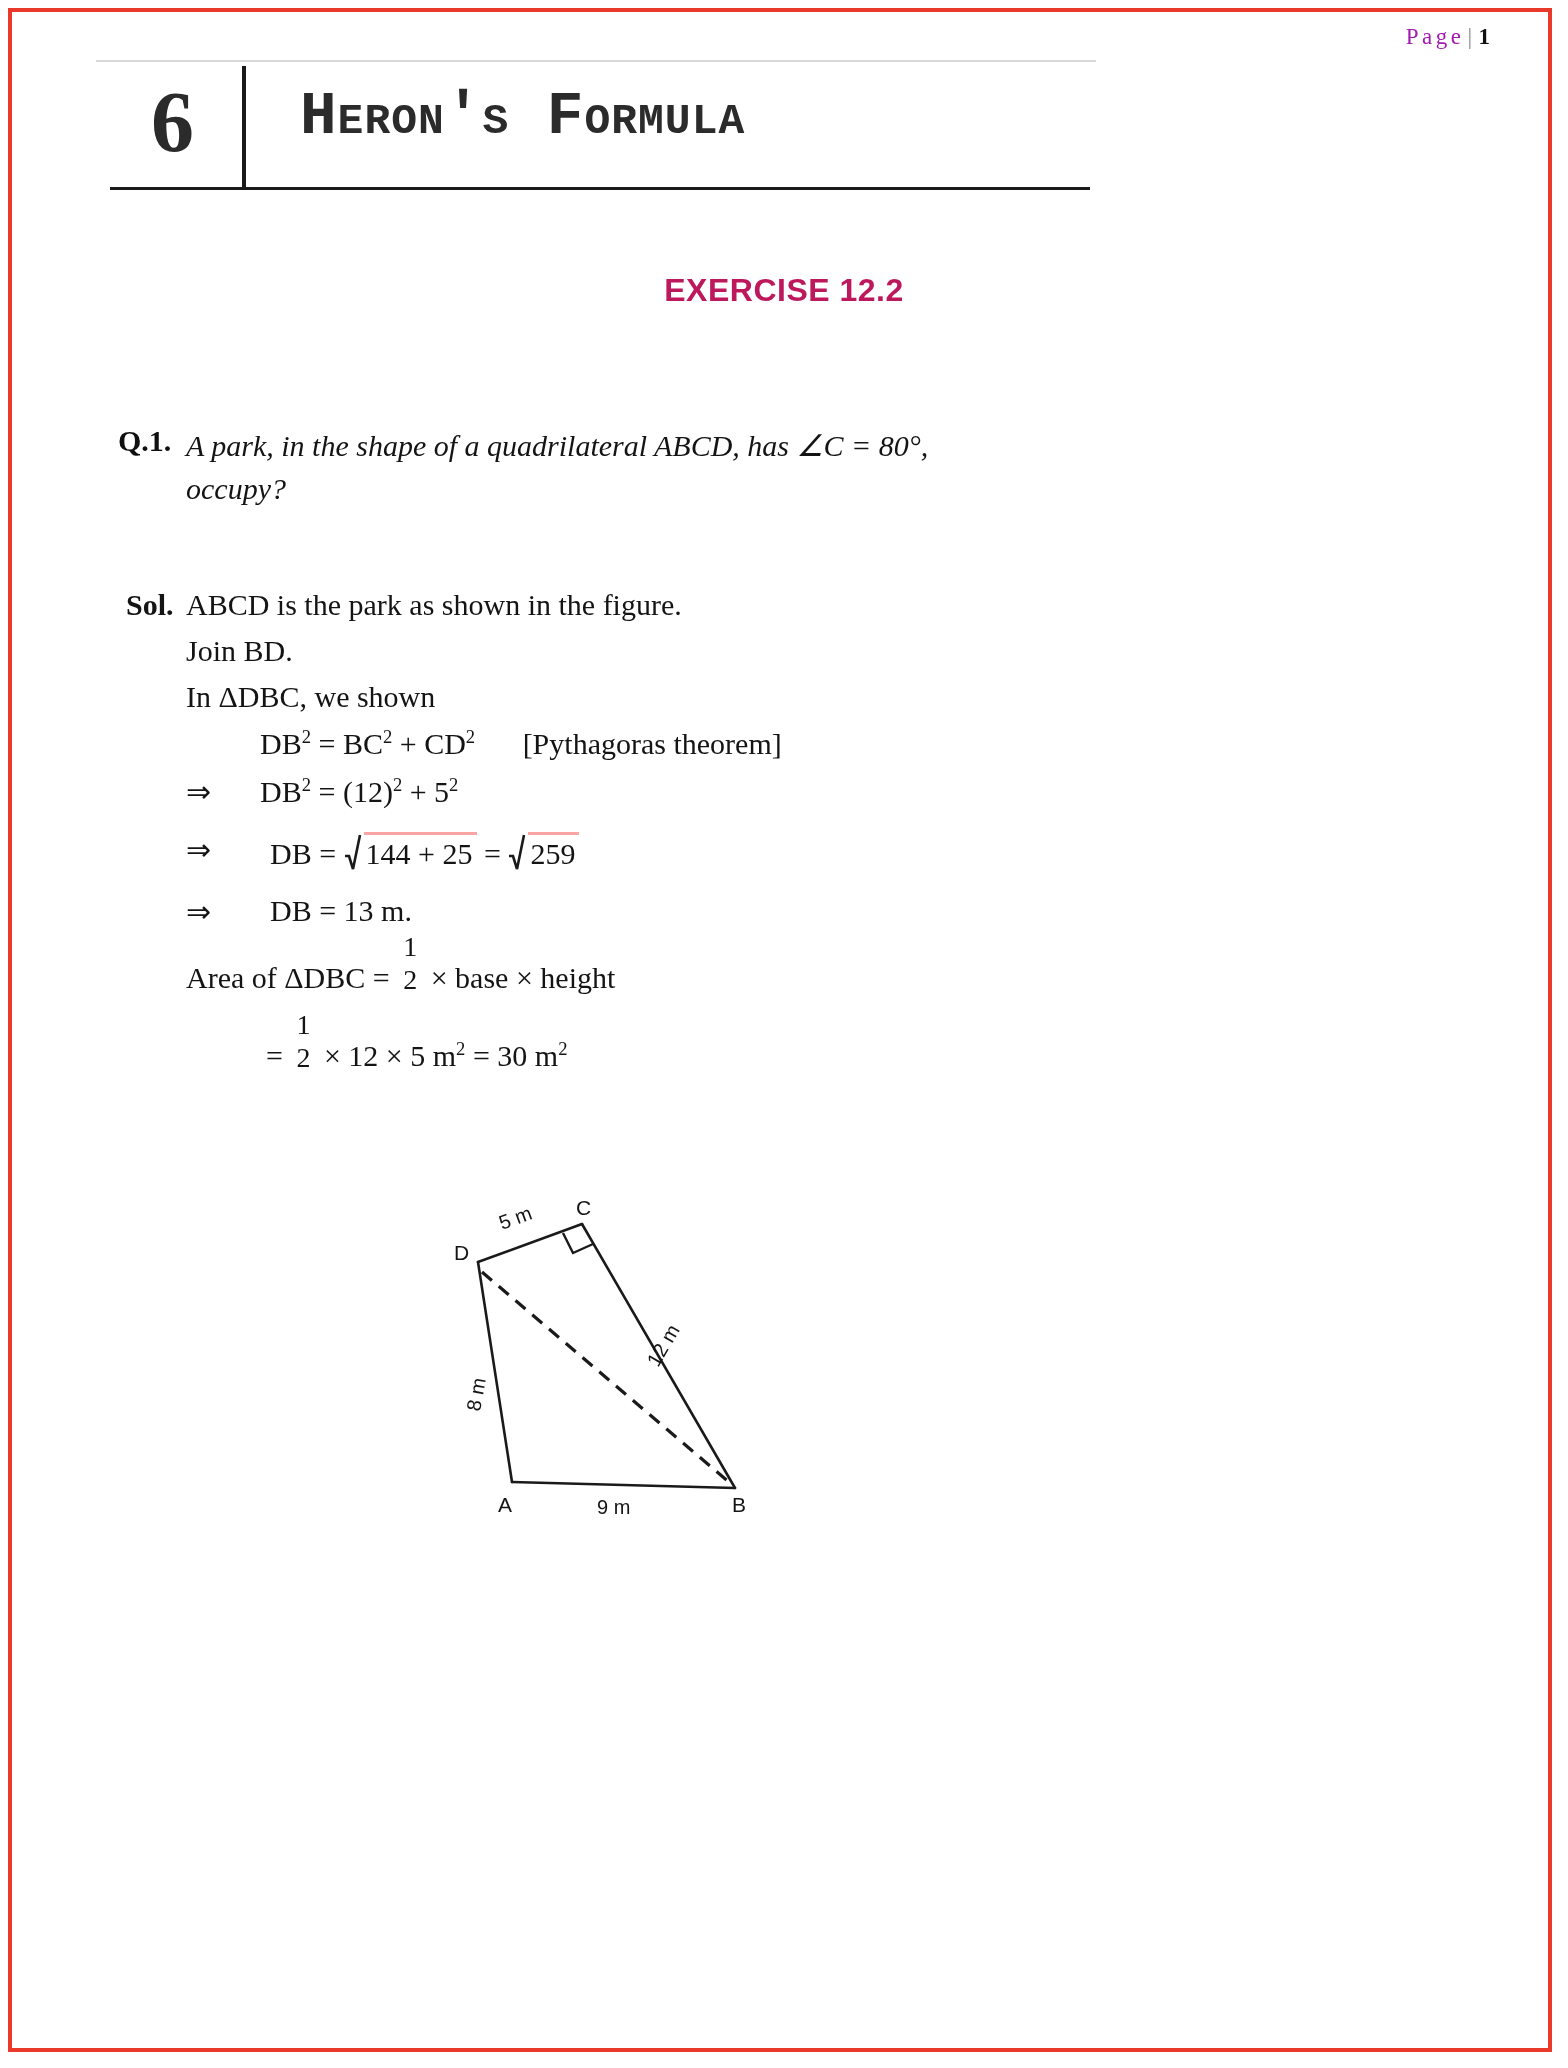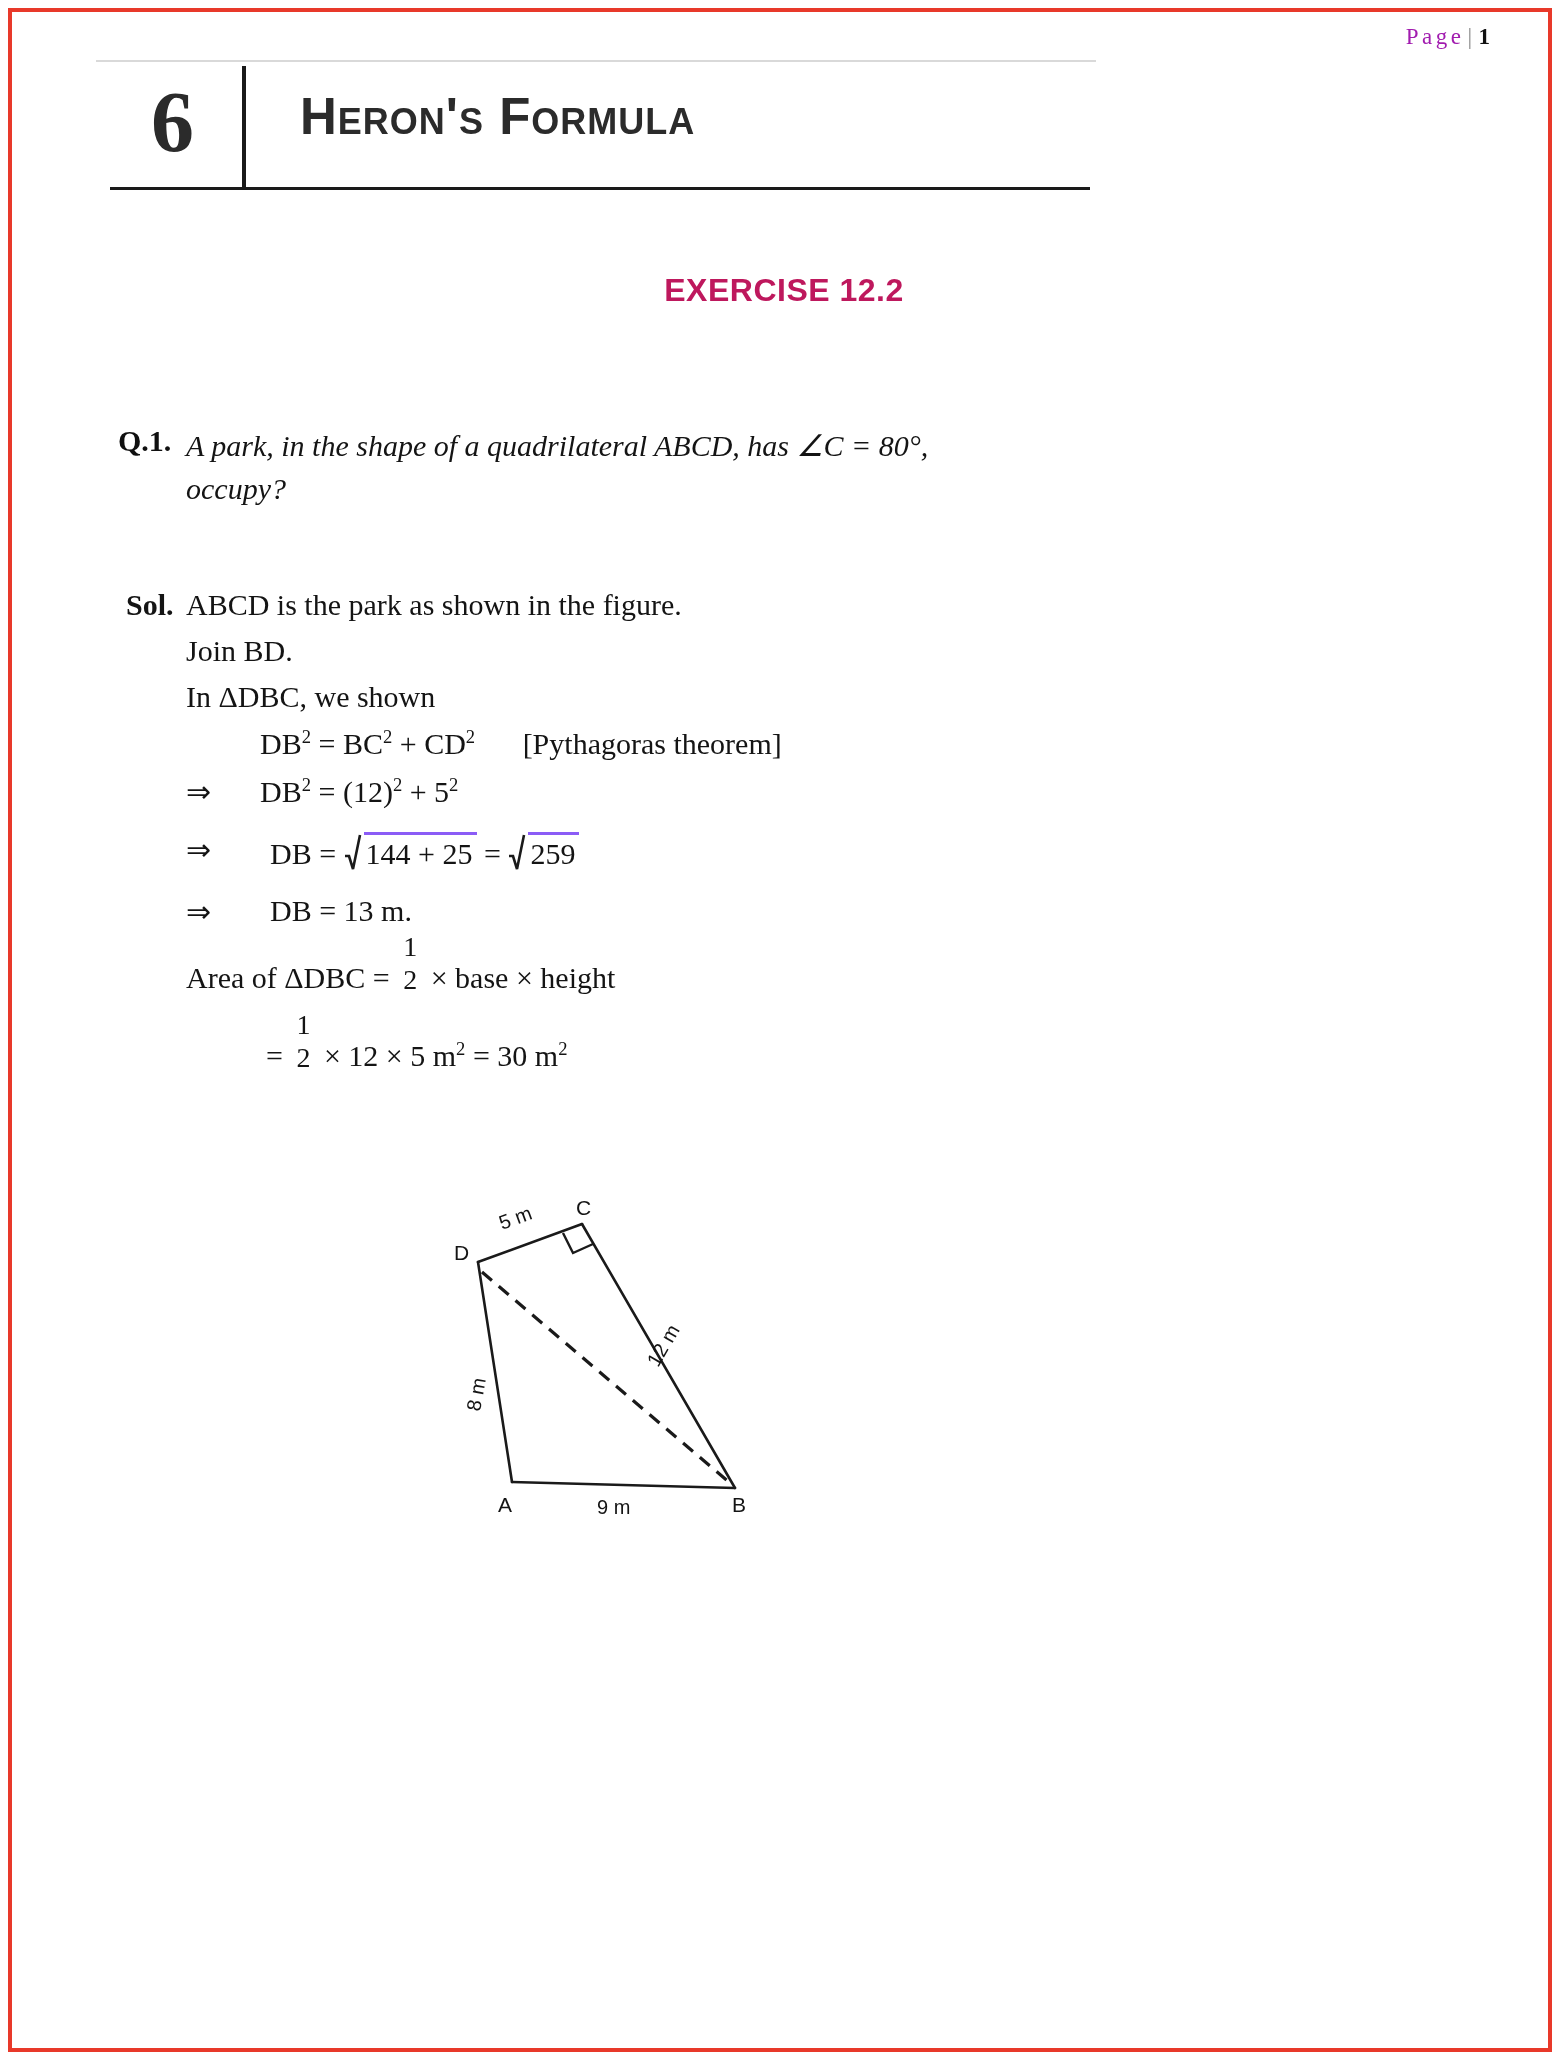--- a/index.html
+++ b/index.html
@@ -70,23 +70,23 @@
   }
   .chap-divider{
     position:absolute;
     left:242px; top:66px;
     width:4px; height:122px;
     background:#1a1a1a;
   }
   .chap-title{
     position:absolute;
     left:300px; top:84px;
-    font-family:Liberation Sans, sans-serif;
-    font-weight:bold;
-    font-size:51px;
+    font-family:Liberation Mono, monospace;
+    font-weight:bold;
+    font-size:61px;
     line-height:66px;
     color:#2b2b2b;
     font-variant:small-caps;
     letter-spacing:1px;
     white-space:nowrap;
   }
 
   
   .content{
     position:absolute;
@@ -159,21 +159,21 @@
     position:absolute;
     left:68px;
     font-size:30px;
   }
   sup.exp{ font-size:0.62em; vertical-align:super; }
 
   
   .sqrt{ display:inline-block; position:relative; padding-left:20px; }
   .sqrt .radicand{
     display:inline-block;
-    border-top:3px solid #8b5cf6;
+    border-top:3px solid #fca5a5;
     padding:2px 4px 0 2px;
   }
   .sqrt-svg{ vertical-align:middle; }
 
   
   .frac{
     display:inline-block;
     position:relative;
     width:26px;
     height:34px;

